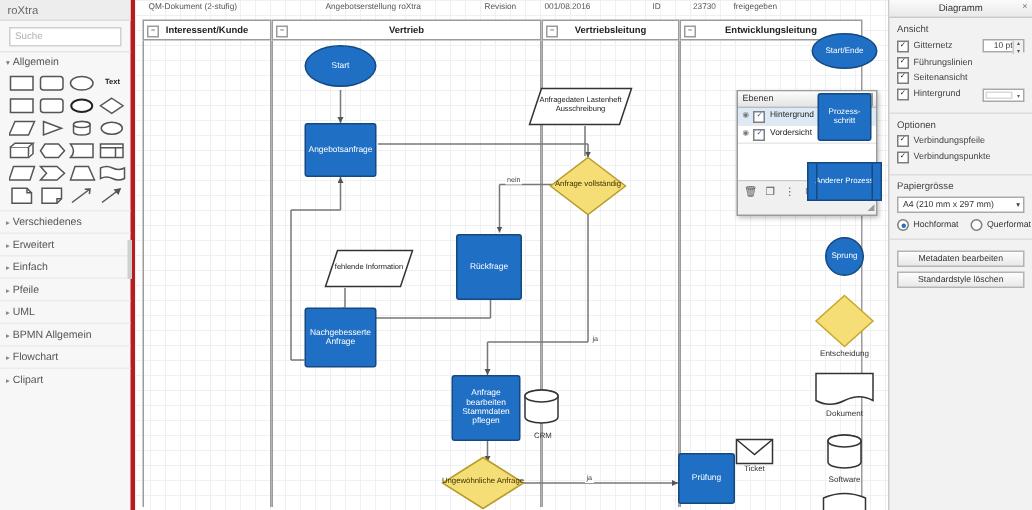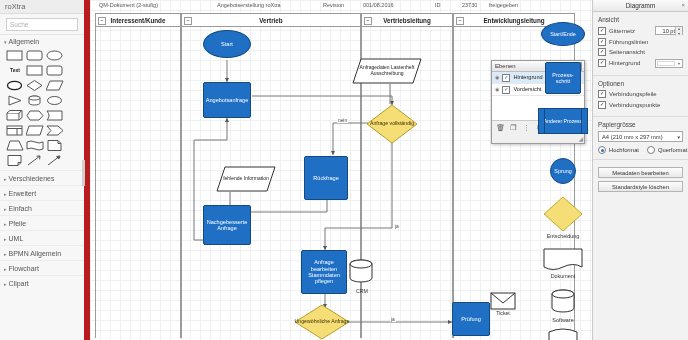--- a/index.html
+++ b/index.html
@@ -6,21 +6,21 @@
   body{
     width:688px;height:340px;overflow:hidden;
     font-family:"Liberation Sans",sans-serif;
     font-size:9px;color:#333;background:#fff;
   }
   .app{position:relative;width:688px;height:340px;display:flex;}
 
   
   .left-panel{
     width:90px;height:340px;background:#f7f7f7;
-    border-right:6px solid #b91c1c;box-sizing:border-box;
+    border-right:3px solid #b91c1c;box-sizing:border-box;
     display:flex;flex-direction:column;position:relative;
   }
   .lp-title{
     height:13px;line-height:13px;padding-left:5px;font-size:7.5px;color:#666;
     background:#ededed;border-bottom:1px solid #dcdcdc;overflow:hidden;
   }
   .lp-search{
     margin:4px 6px 3px 6px;height:11px;background:#fff;border:1px solid #cfcfcf;
     font-size:6.5px;color:#b0b0b0;line-height:11px;padding-left:3px;
   }

